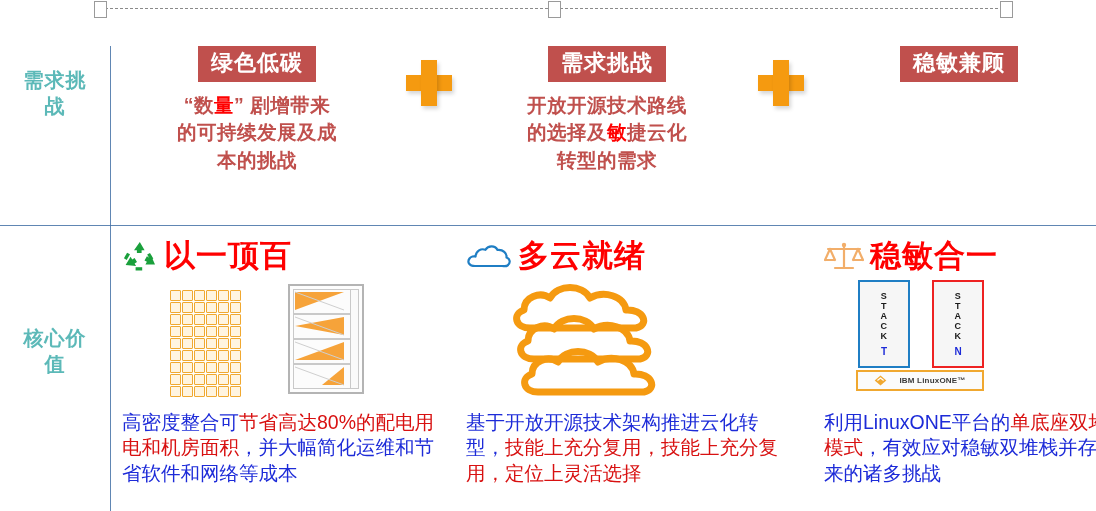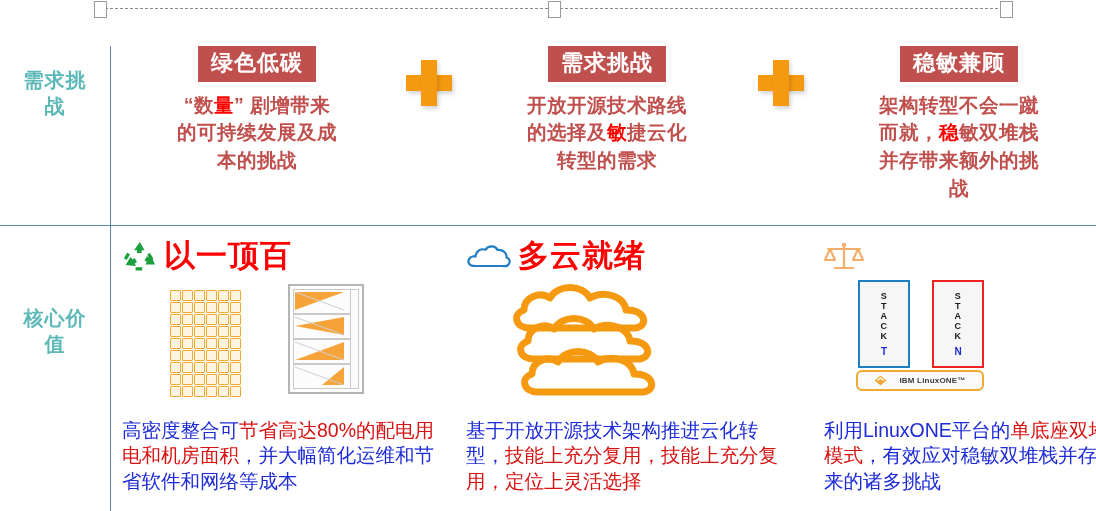--- a/index.html
+++ b/index.html
@@ -63,21 +63,21 @@
     width: 66px;
     text-align: center;
     color: #5cb9b8;
     font-weight: bold;
     font-size: 20px;
     line-height: 1.28;
     letter-spacing: 1px;
     word-break: break-all;
   }
   #rail-top    { top: 68px; }
-  #rail-bottom { top: 306px; }
+  #rail-bottom { top: 326px; }
 
   
   #challenge-row {
     position: absolute;
     left: 110px;
     top: 46px;
     width: 986px;
     height: 176px;
   }
   .challenge-card {
@@ -162,21 +162,20 @@
   }
   .val-icon { flex: 0 0 auto; line-height: 0; }
 
   .val-art {
     height: 130px;
     position: relative;
     margin-top: 4px;
   }
 
   .val-text {
-    margin-top: 8px;
     font-size: 19.5px;
     line-height: 1.30;
     color: #1d2bd8;
     letter-spacing: 0;
   }
   .val-text .hl { color: #d81111; }
 
   
   #rack-art { position: absolute; left: 48px; top: 2px; }
   .srv-grid {
@@ -247,21 +246,21 @@
     font-weight: bold;
     color: #1d2bd8;
   }
   #linuxone-bar {
     position: absolute;
     left: -2px;
     top: 90px;
     width: 124px;
     height: 17px;
     border: 2px solid #f0a830;
-    border-radius: 6px;
+    border-radius: 0;
     background: #fbfbfb;
     display: flex;
     align-items: center;
     justify-content: center;
     gap: 12px;
   }
   #linuxone-bar .lo-text {
     font-size: 8px;
     font-weight: bold;
     color: #3a3a3a;
@@ -300,21 +299,20 @@
     <div class="card-body"><span>开放开源技术路线的选择及</span><span class="hl">敏</span><span>捷云化转型的需求</span></div>
   </div>
 
   <div class="plus-icon" id="plus-1">
     <div class="bar h"></div>
     <div class="bar v"></div>
   </div>
 
   <div class="challenge-card" id="card-2">
     <div class="card-header">稳敏兼顾</div>
-    <div class="card-body"><span>架构转型不会一蹴而就，</span><span class="hl">稳</span><span>敏双堆栈并存带来额外的挑战</span></div>
   </div>
 
 </div>
 
 <div id="value-row">
 
   <div class="value-col" id="val-0">
     <div class="val-head">
       <span class="val-icon">
         <svg width="36" height="33" viewBox="0 0 36 33" aria-hidden="true">
@@ -462,20 +460,21 @@
           <g stroke="#f2ae6a" stroke-width="2.2" fill="none" stroke-linecap="round">
             <path d="M20 5 L20 27"></path>
             <path d="M4 9 L36 9"></path>
             <path d="M11 28 L29 28"></path>
             <path d="M4 9 L-1 20 M4 9 L9 20 M-1 20 L9 20" transform="translate(2,0)"></path>
             <path d="M36 9 L31 20 M36 9 L41 20 M31 20 L41 20" transform="translate(-2,0)"></path>
           </g>
           <circle cx="20" cy="5" r="2.2" fill="#f2ae6a"></circle>
         </svg>
       </span>
+      <span class="val-title">稳敏合一</span>
     </div>
 
     <div class="val-art">
       <div id="stack-art">
         <div class="stack-box" id="stack-t">
           <div class="stack-word">
               <div>S</div>
               <div>T</div>
               <div>A</div>
               <div>C</div>

